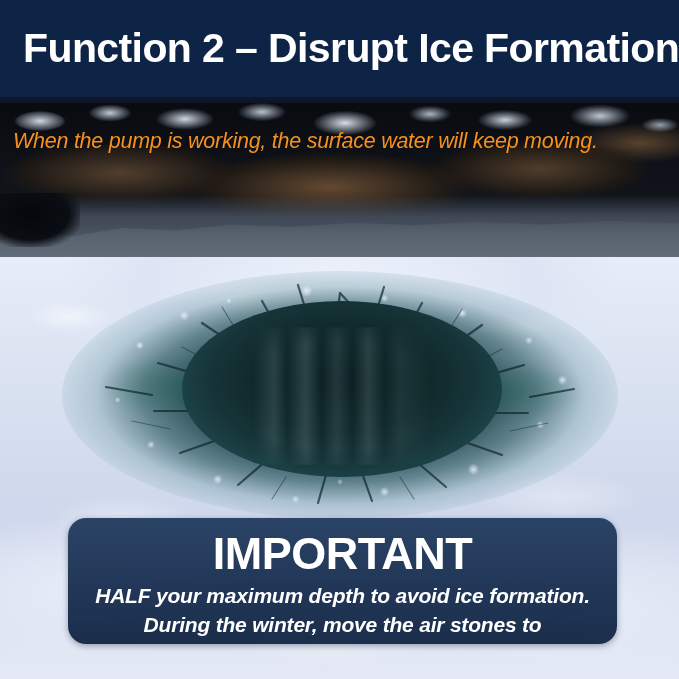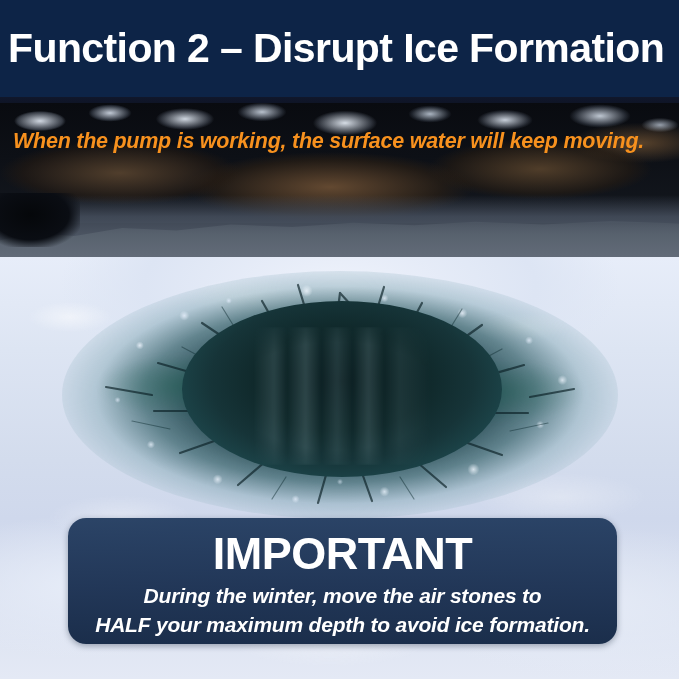--- a/index.html
+++ b/index.html
@@ -23,21 +23,21 @@
   .header-band {
     position: absolute;
     left: 0;
     top: 0;
     width: 679px;
     height: 97px;
     background: #0d2447;
     display: flex;
     align-items: center;
     box-sizing: border-box;
-    padding-left: 8px;
+    padding-left: 23px;
   }
   .header-title {
     color: #ffffff;
     font-size: 41px;
     font-weight: bold;
     letter-spacing: -0.6px;
     line-height: 1;
     white-space: nowrap;
     font-family: "Liberation Sans", sans-serif;
   }
@@ -93,21 +93,21 @@
     background: radial-gradient(ellipse at 45% 40%, #05070a 0%, #0a0d13 55%, rgba(20,24,32,0) 78%);
   }
 
   .ortext {
     position: absolute;
     left: 13px;
     top: 29px;
     width: 660px;
     color: #f7911e;
     font-size: 21.5px;
-    font-weight: bold;
+    font-weight: normal;
     font-style: italic;
     line-height: 31px;
     letter-spacing: -0.25px;
     font-family: "Liberation Sans", sans-serif;
     white-space: nowrap;
   }
   .ortext div { white-space: nowrap; }
 
   
   .ice-photo {
@@ -339,18 +339,18 @@
       </g>
     </svg>
 
     <div class="hole-water"></div>
     <div class="hole-reflect"></div>
   </div>
 
   <div class="important-box">
     <div class="important-title">IMPORTANT</div>
     <div class="important-sub">
+      <div>HALF your maximum depth to avoid ice formation.</div>
       <div>During the winter, move the air stones to</div>
-      <div>HALF your maximum depth to avoid ice formation.</div>
     </div>
   </div>
 
 </div>
 
 </body></html>

